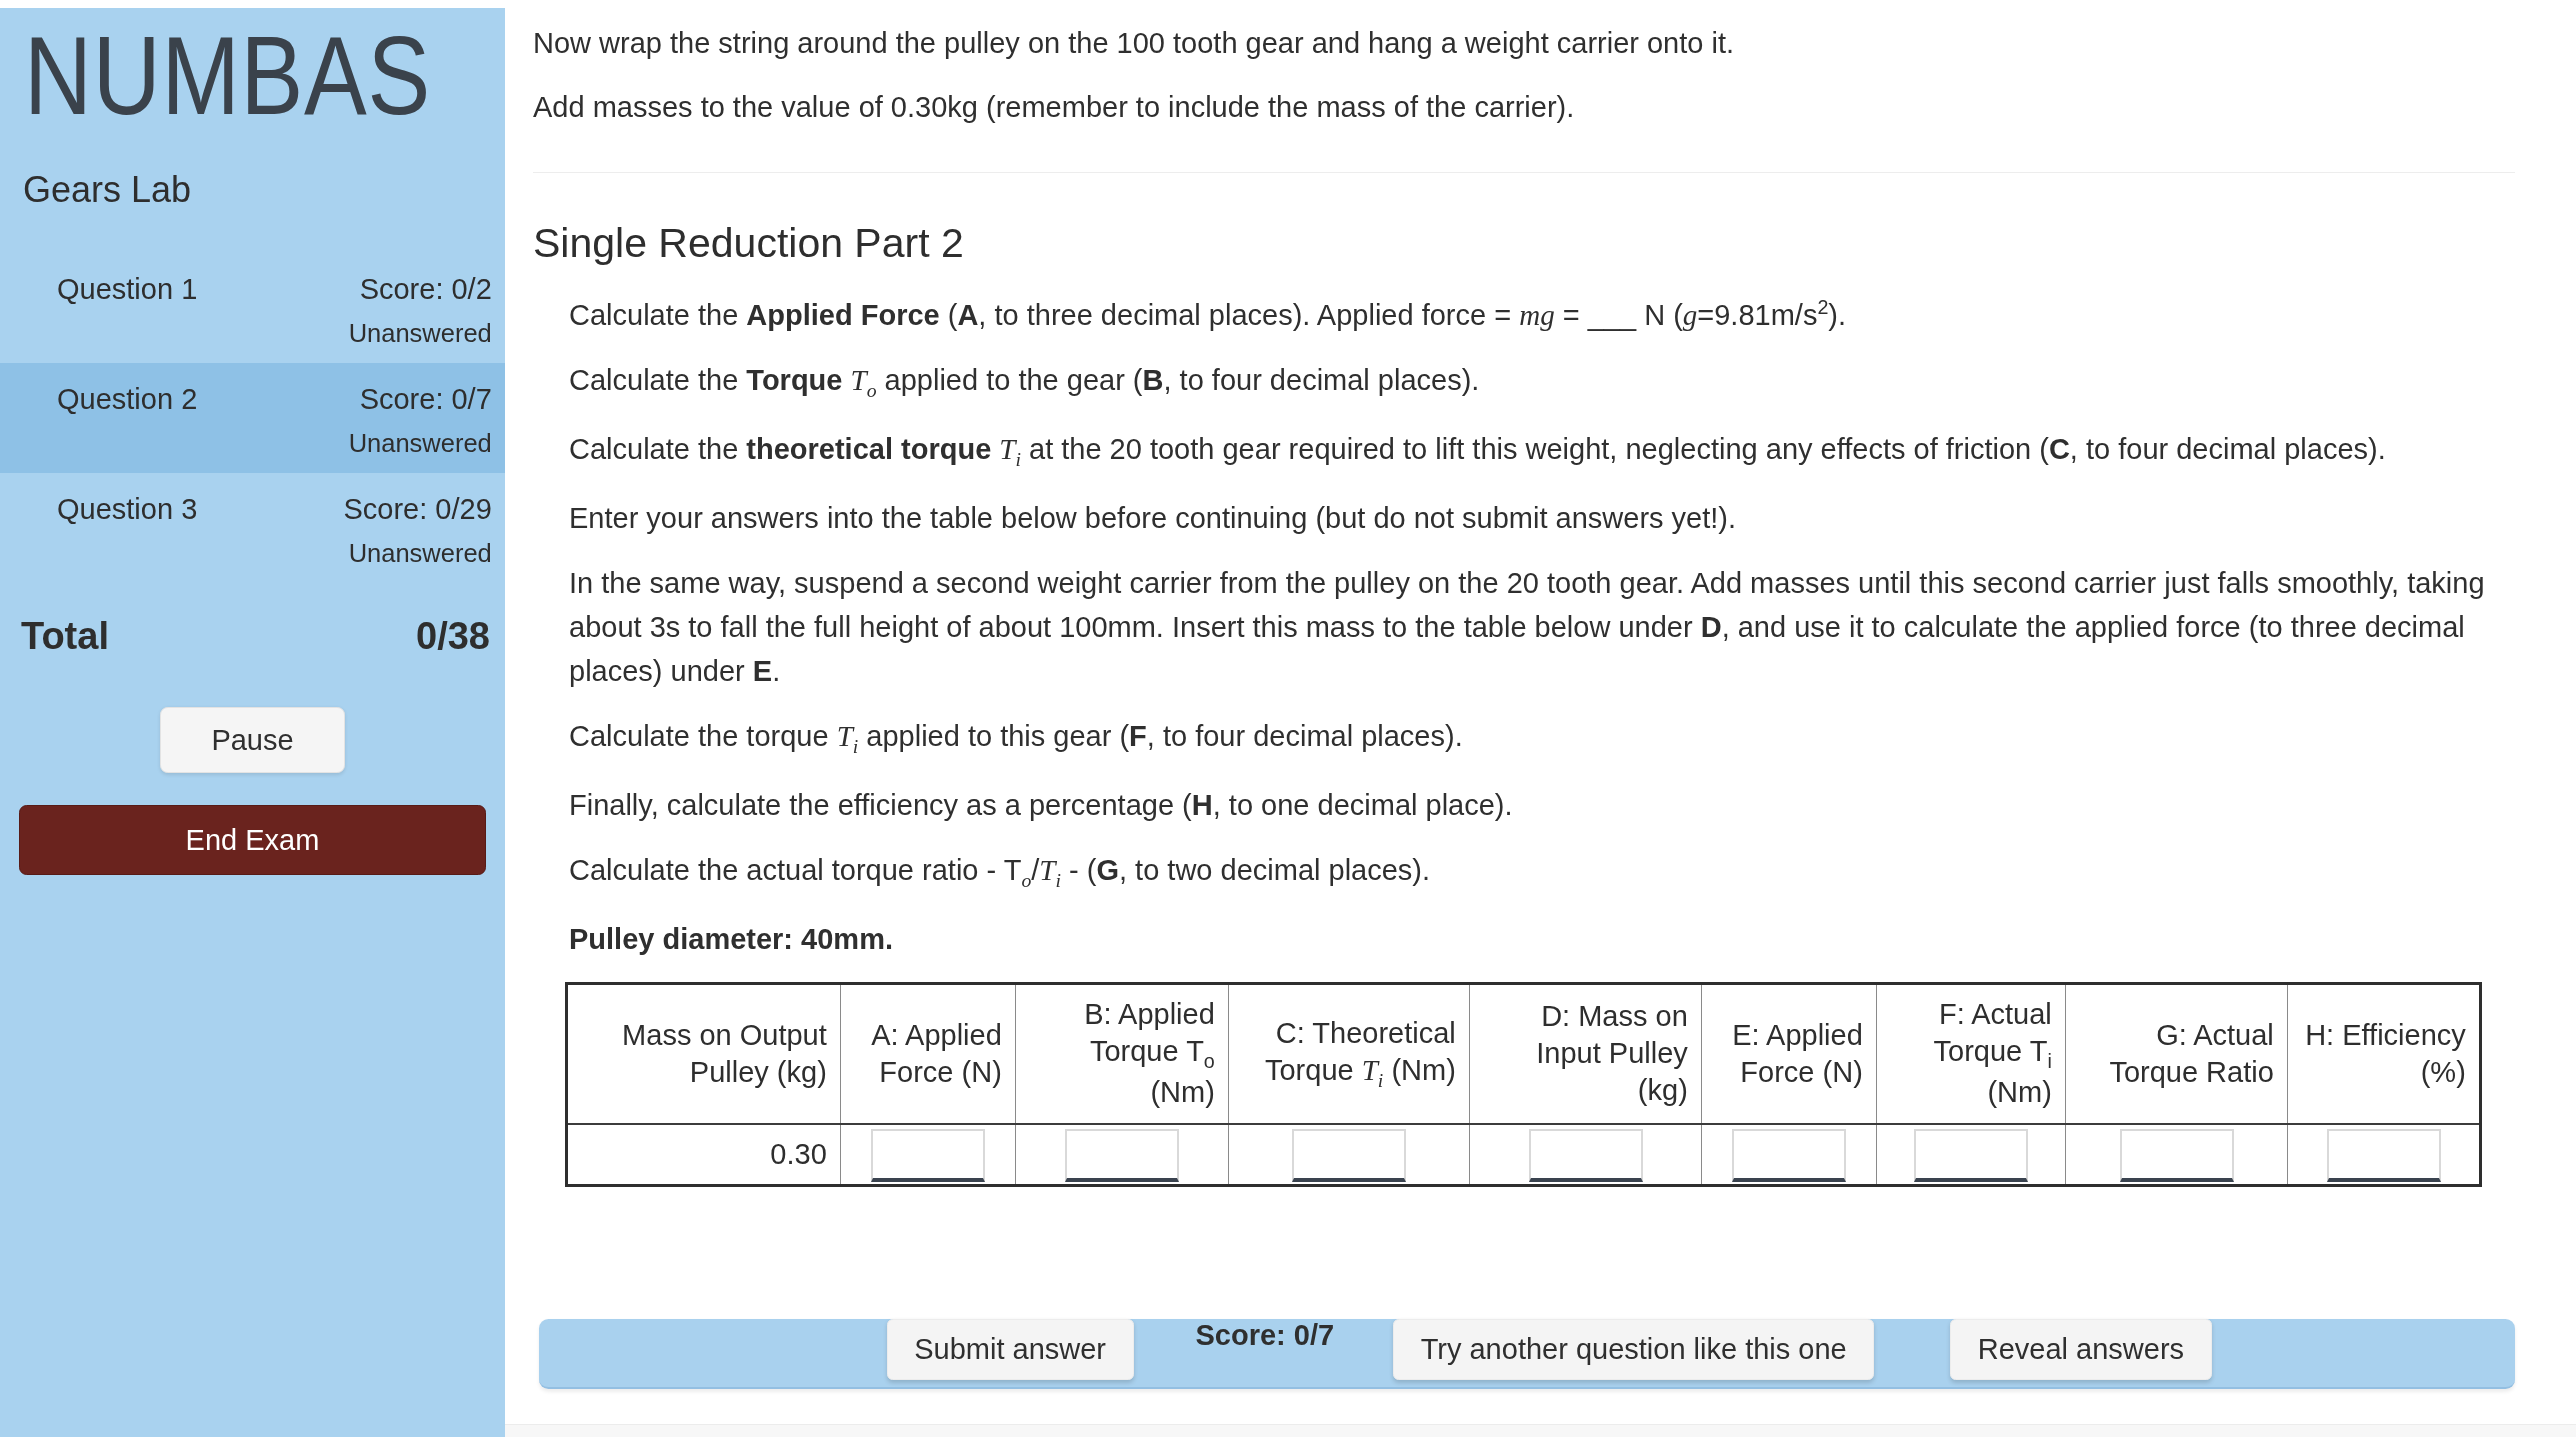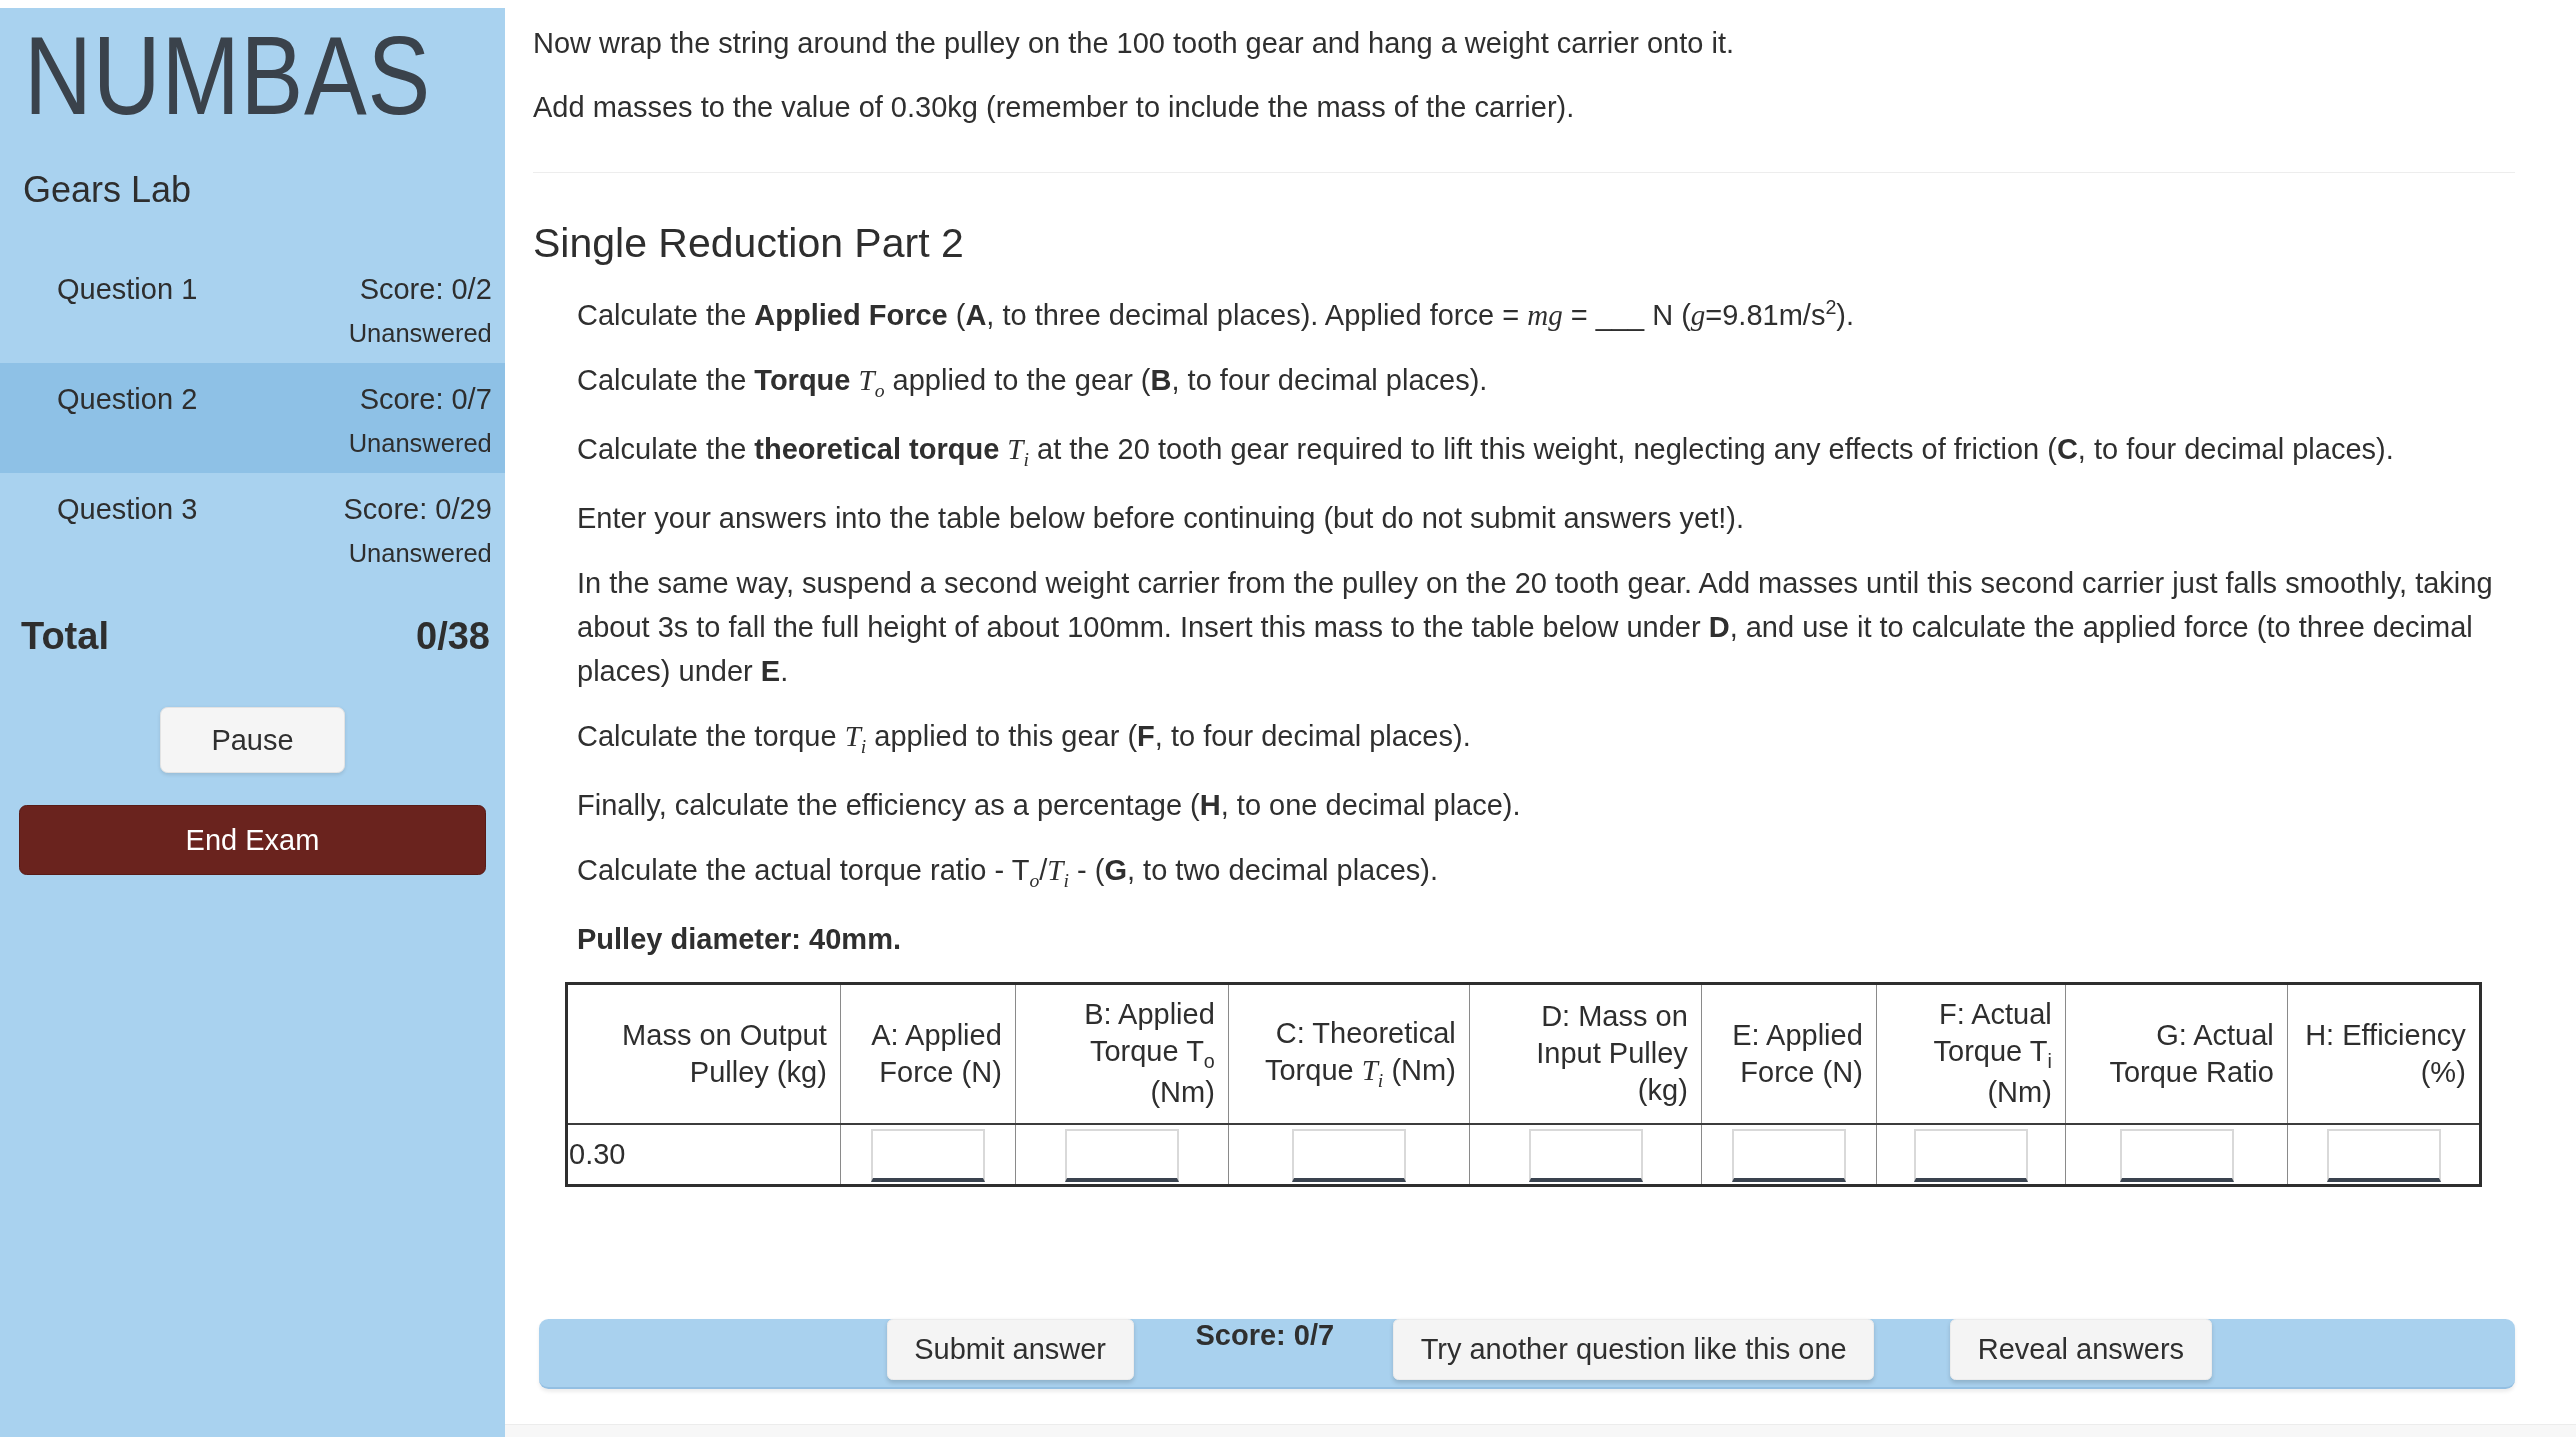--- a/index.html
+++ b/index.html
@@ -54,40 +54,40 @@
 
   
   .main{
     position:absolute;left:505px;top:0;right:0;bottom:0;
     background:#ffffff;padding:21px 0 0 28px;box-sizing:border-box;
   }
   .intro-p{font-size:29px;line-height:1.55;margin:0 66px 19px 0;}
   .rule{border:none;border-top:1.9px solid #ededed;margin:42px 61px 47px 0;}
   .q-title{font-size:41px;font-weight:400;color:#2e2e2e;margin:0 0 26.5px 0;}
   .statement{margin-left:32px;padding-right:66px;}
-  .statement p{font-size:29px;line-height:1.52;margin:0 0 21px 12px;}
+  .statement p{font-size:29px;line-height:1.52;margin:0 0 21px 4px;}
   .statement i{font-family:"Liberation Serif","DejaVu Serif",serif;font-style:italic;}
   sub,sup{font-size:0.68em;}
 
   
   table.results{
     margin:1.9px 0 0 32px;border-collapse:collapse;table-layout:fixed;
     width:1914px;border:3.8px solid #2e2e2e;background:#fff;
   }
   table.results th{
     border-left:1.9px solid #8a8a8a;border-bottom:2.8px solid #3c3c3c;
     padding:11.3px 13.2px;text-align:right;vertical-align:middle;
     font-weight:400;font-size:29px;line-height:1.28;color:#2e2e2e;
   }
   table.results th:first-child{border-left:none;}
   table.results td{
     border-left:1.9px solid #8a8a8a;height:57px;vertical-align:middle;
     font-size:29px;color:#2e2e2e;
   }
-  table.results td:first-child{border-left:none;text-align:left;padding-right:13.2px;}
+  table.results td:first-child{border-left:none;text-align:right;padding-right:13.2px;}
   td.input-cell{text-align:center;}
   .answer-input{
     width:106px;height:45px;box-sizing:content-box;
     background:#fff;border:2.8px solid #d9d9d9;border-bottom:4.7px solid #3a434f;
     margin-top:1.9px;font-size:27.4px;font-family:inherit;text-align:center;outline:none;
   }
   table.results i{font-family:"Liberation Serif","DejaVu Serif",serif;font-style:italic;}
 
   
   .submit-bar{

